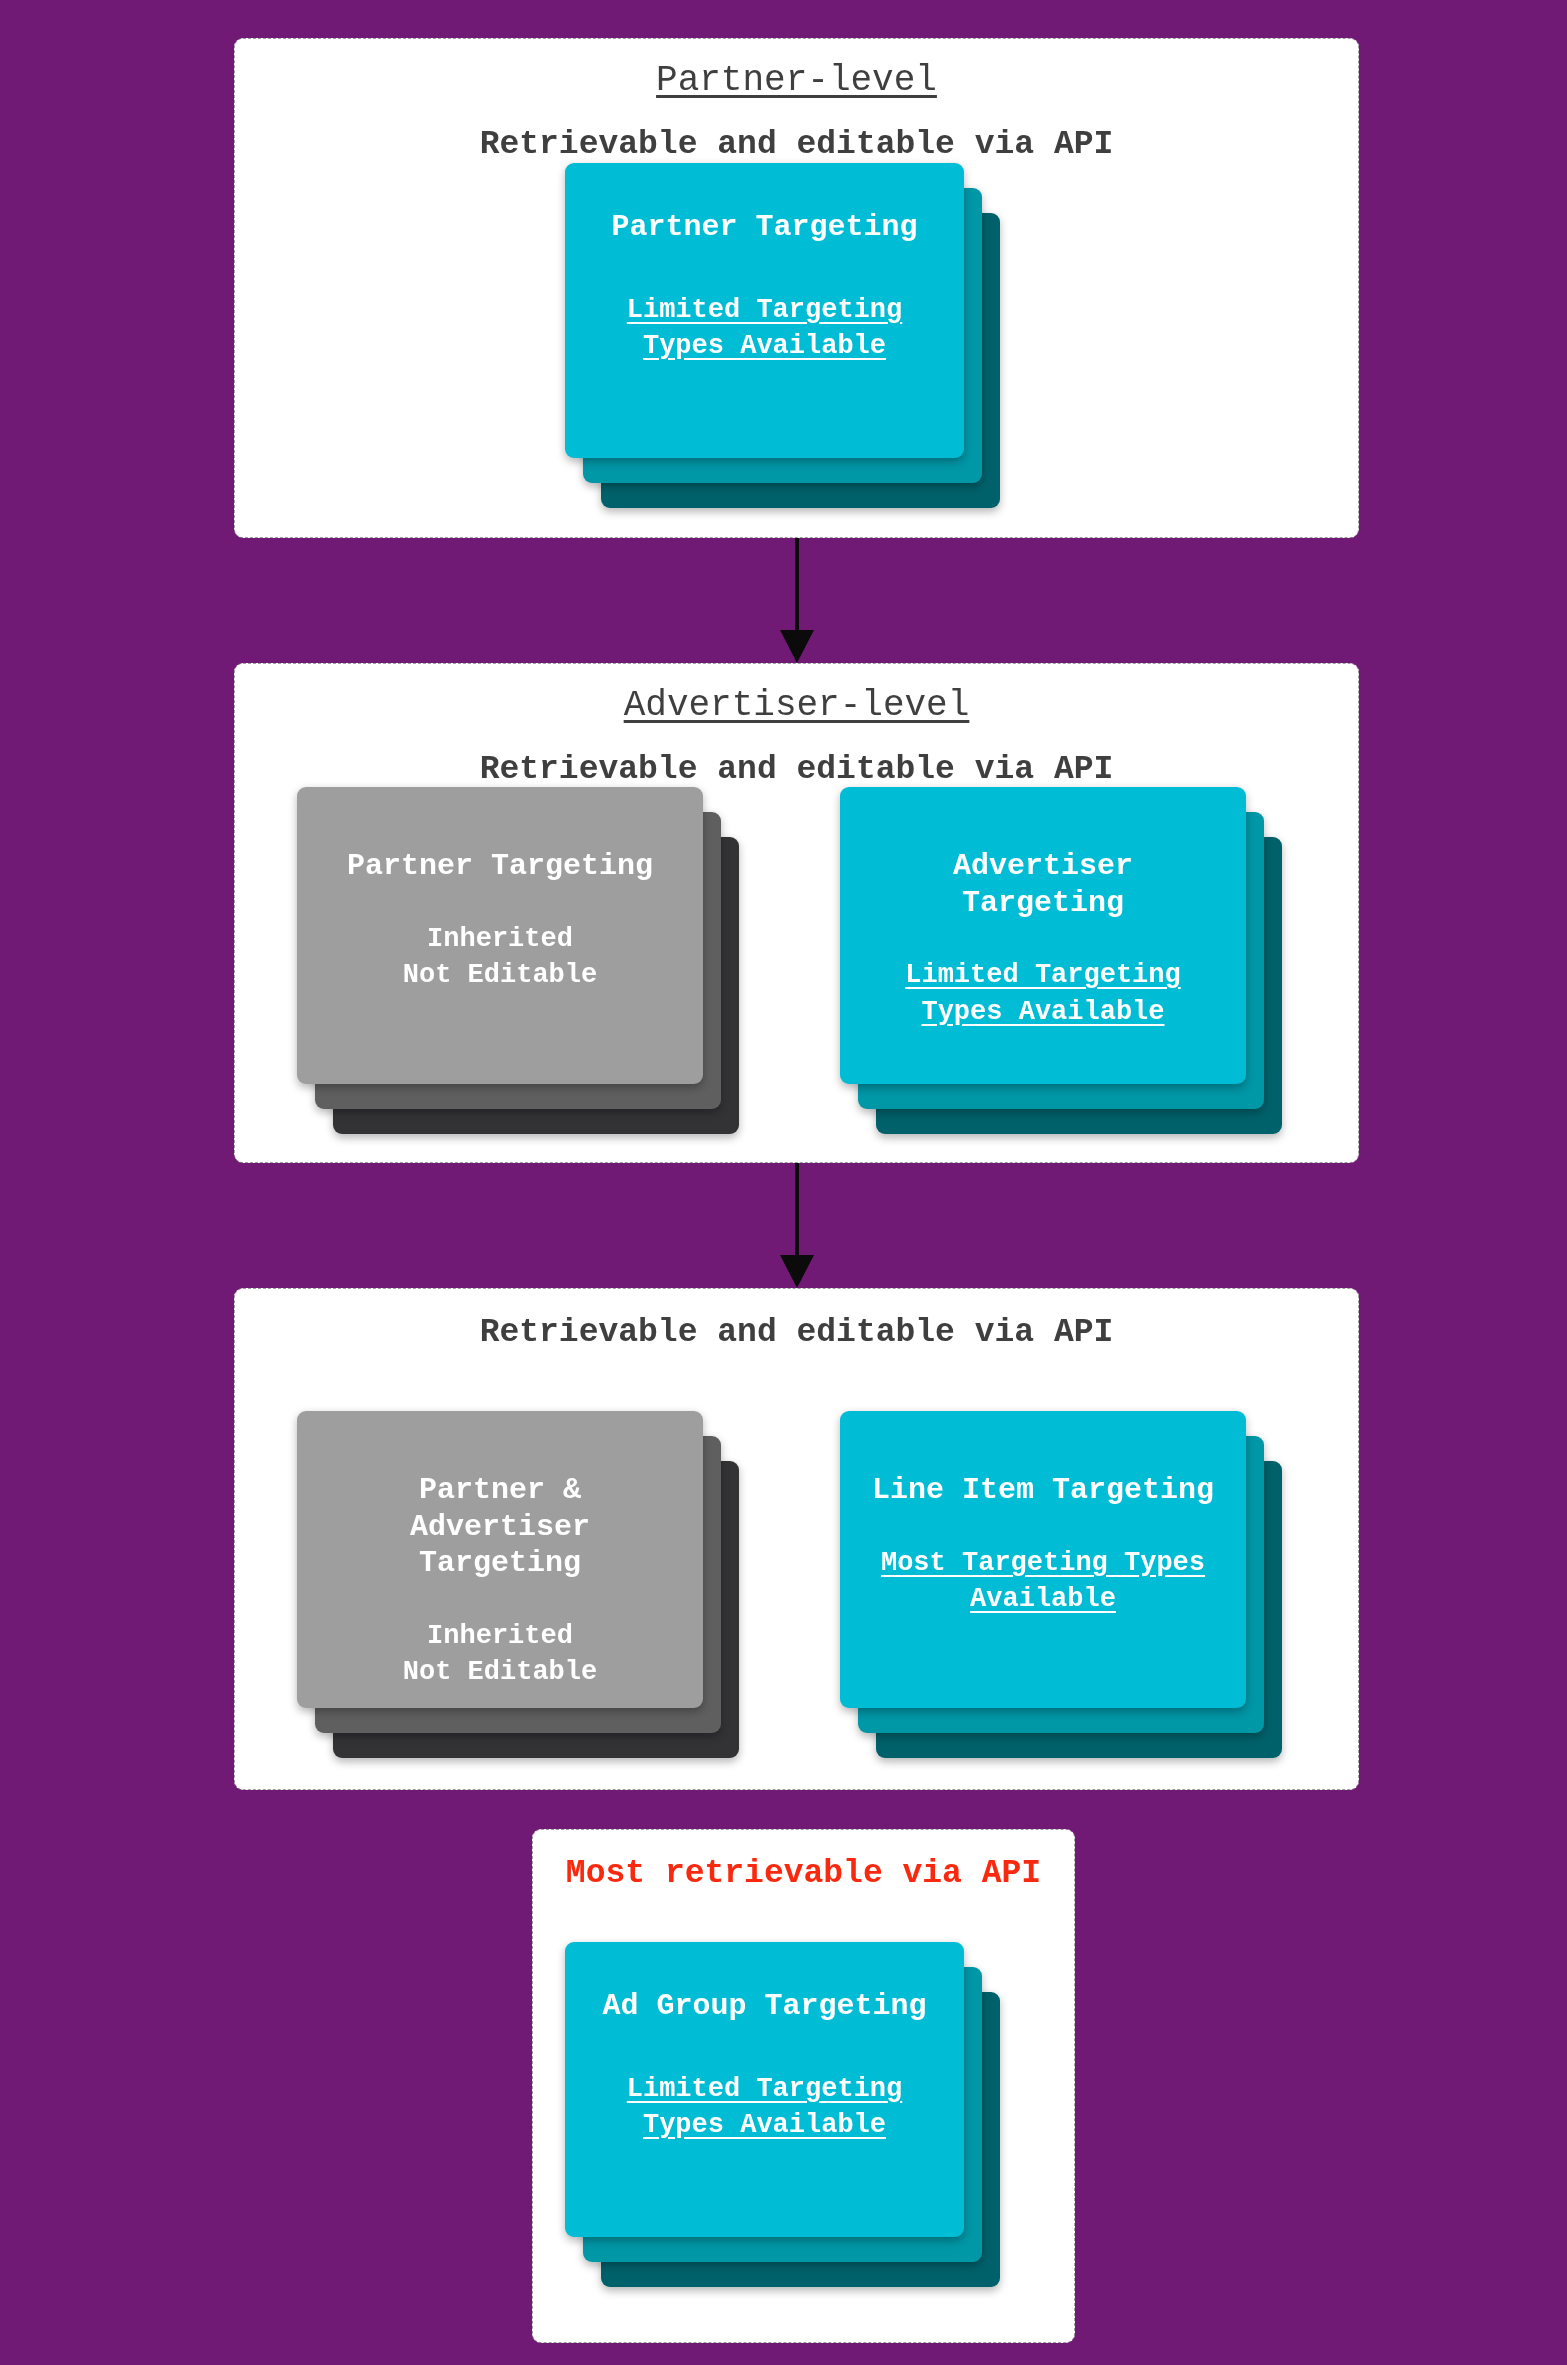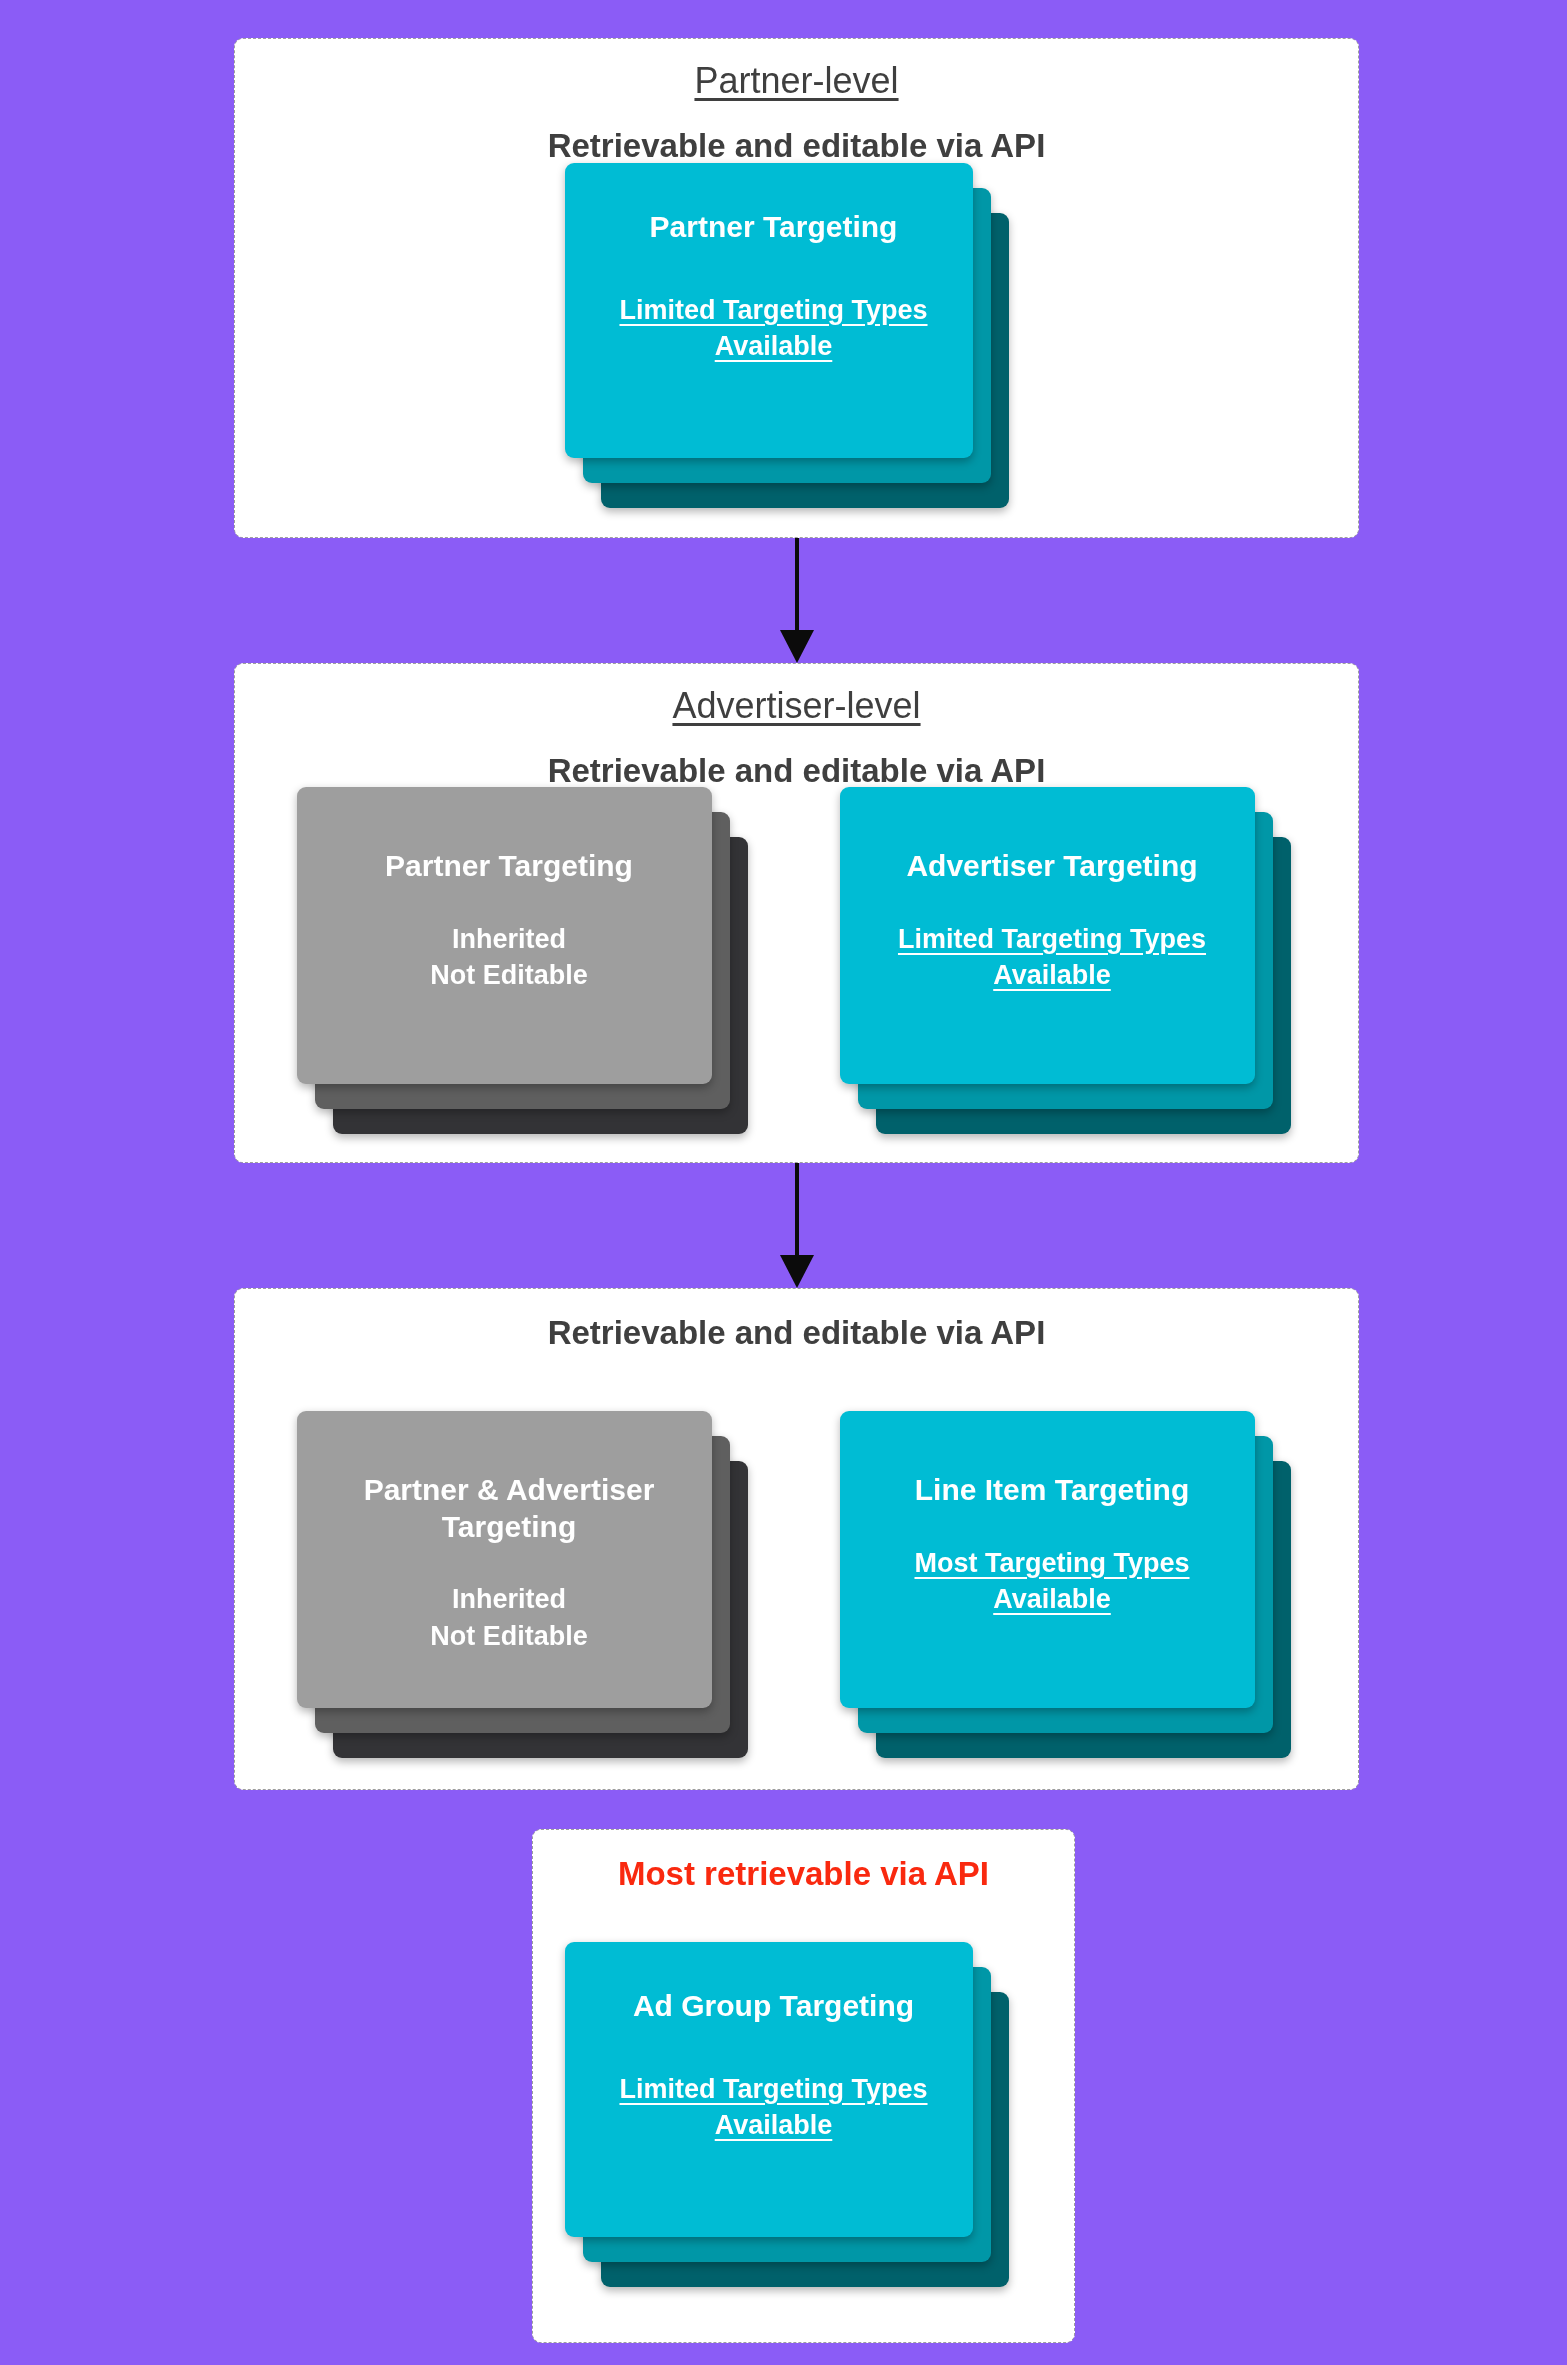--- a/index.html
+++ b/index.html
@@ -1,21 +1,21 @@
 <!DOCTYPE html>
 <html style="font-size:14.3px"><head>
 <meta charset="utf-8">
 <style>
   html, body { margin: 0; padding: 0; background: #ffffff; }
   .canvas {
     position: relative;
     width: 1567px;
     height: 2366px;
-    background: #8b5cf6;
-    font-family: Liberation Sans, sans-serif;
+    background: #701a75;
+    font-family: Liberation Mono, monospace;
     overflow: hidden;
   }
 
   
   .section {
     position: absolute;
     box-sizing: border-box;
     border: 1.8px dashed #9e9e9e;
     border-radius: 9px;
     background: #ffffff;
@@ -39,21 +39,20 @@
   
   .stack { position: absolute; }
   .stack.single { width: 399px; height: 295px; }
   .stack.pair   { width: 406px; height: 297px; }
   .layer {
     position: absolute;
     width: 100%;
     height: 100%;
     border-radius: 9px;
     box-shadow: 0 3.6px 9px rgba(0,0,0,0.28);
-    padding-left: 9px;
   }
   .l1 { left: 0;    top: 0;    z-index: 3; }
   .l2 { left: 18px; top: 25px; z-index: 2; }
   .l3 { left: 36px; top: 50px; z-index: 1; }
 
   .cyan1 { background: #00bcd4; }
   .cyan2 { background: #0097a7; }
   .cyan3 { background: #00616b; }
   .gray1 { background: #9e9e9e; }
   .gray2 { background: #5f5f5f; }

